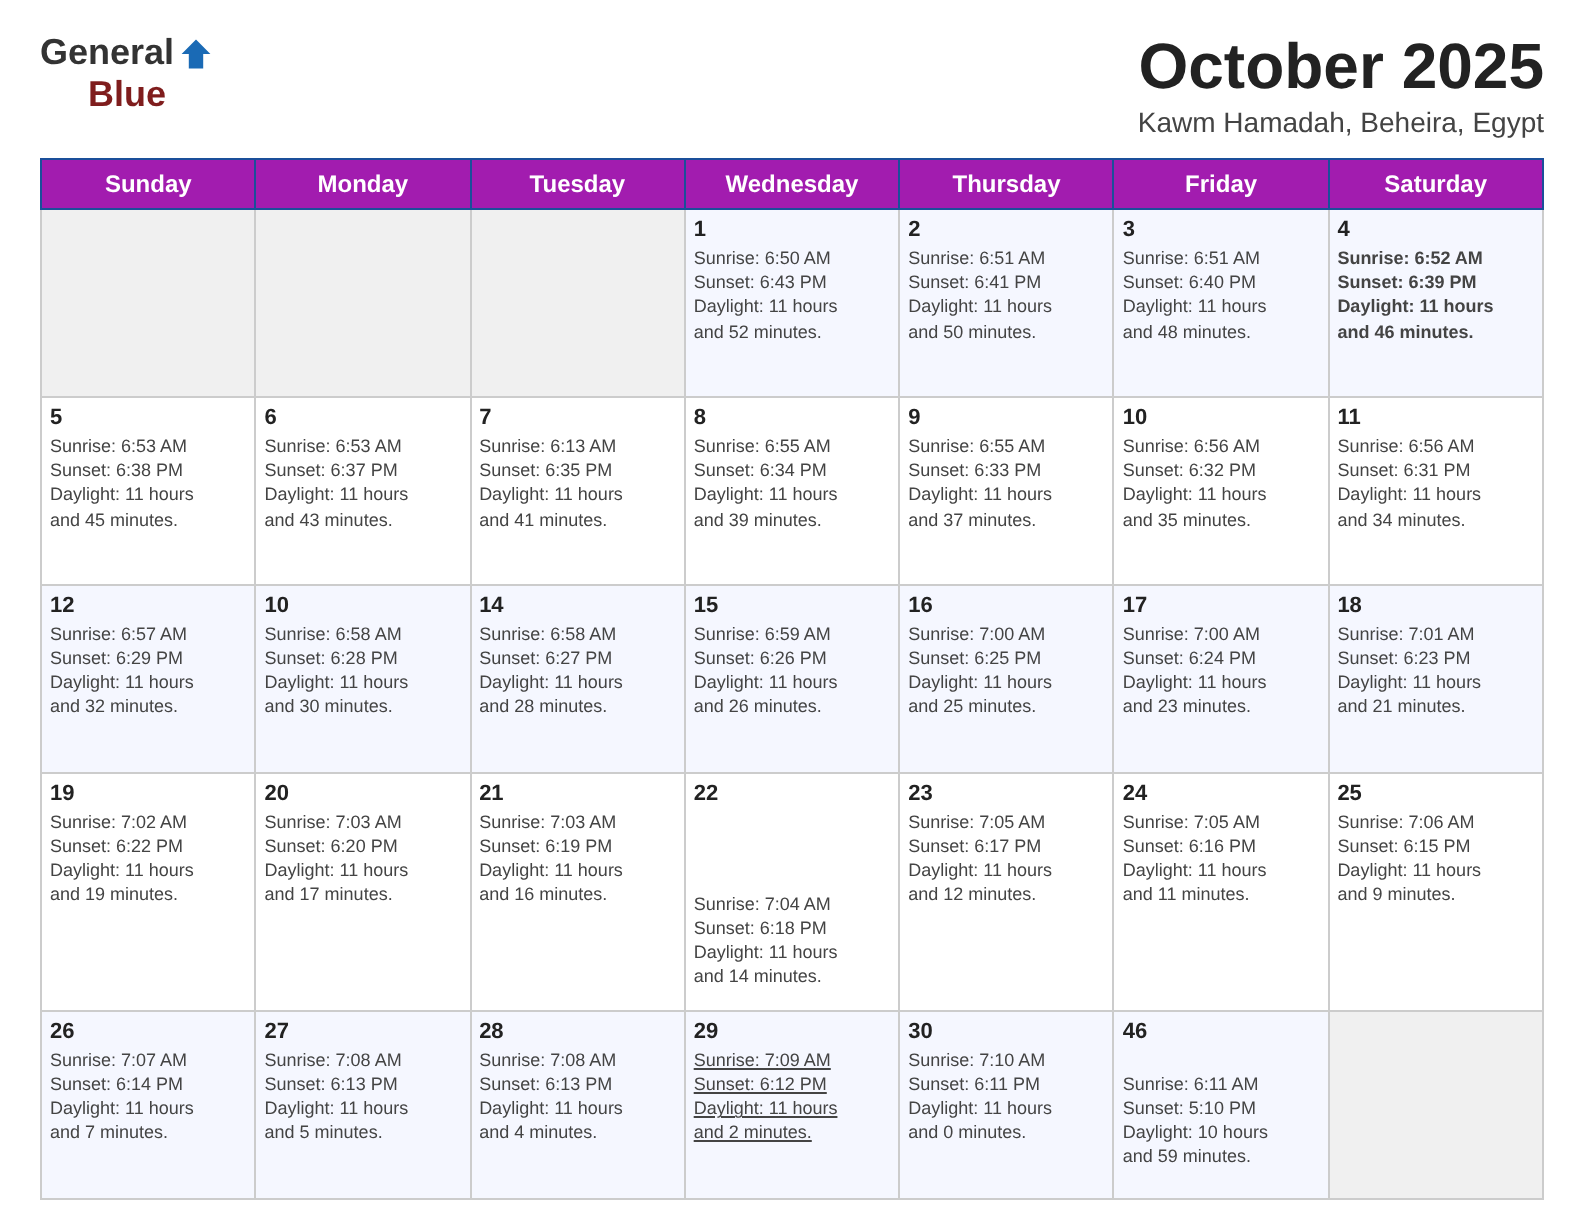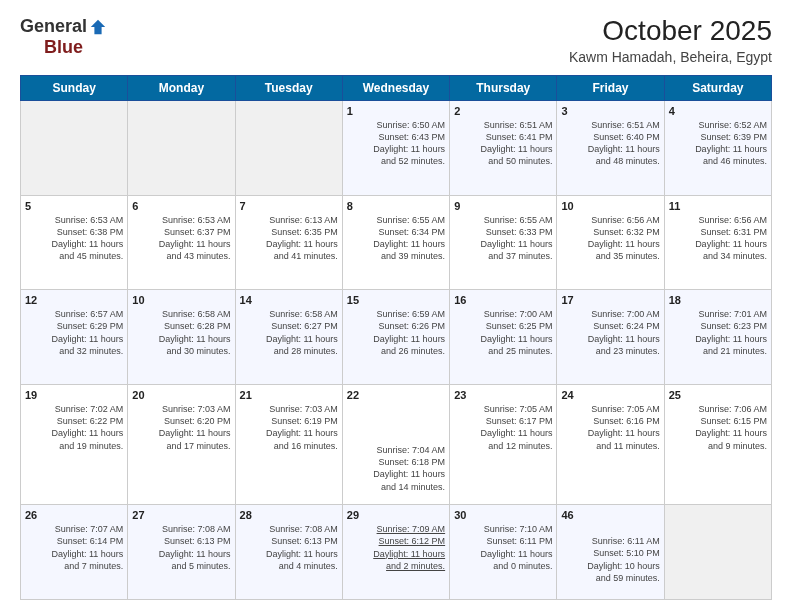--- a/index.html
+++ b/index.html
@@ -44,39 +44,39 @@
     }
     .logo-icon {
       width: 18px;
       height: 18px;
       margin-left: 2px;
     }
     .title-block {
       text-align: right;
     }
     .month-title {
-      font-size: 28px;
-      font-weight: normal;
+      font-size: 32px;
+      font-weight: bold;
       color: #222;
       line-height: 1.1;
     }
     .location {
       font-size: 14px;
       color: #444;
       margin-top: 2px;
     }
     .calendar {
       flex: 1;
       border: 1px solid #ccc;
       border-collapse: collapse;
       width: 100%;
       table-layout: fixed;
     }
     .calendar thead tr th {
-      background: #0369a1;
+      background: #a21caf;
       color: #fff;
       font-size: 12px;
       font-weight: bold;
       text-align: center;
       padding: 5px 14px;
       border: 1px solid #1a4f9a;
     }
     .calendar tbody tr td {
       border: 1px solid #ccc;
       vertical-align: top;
@@ -96,21 +96,20 @@
       font-size: 11px;
       font-weight: bold;
       color: #222;
       display: block;
       margin-bottom: 2px;
     }
     .day-info {
       font-size: 9px;
       color: #444;
       line-height: 1.35;
-      text-align: right;
     }
     .empty-cell {
       background: #f0f0f0 !important;
     }
   </style>
 </head>
 <body>
 
 <div class="page">
   <div class="header">
@@ -162,21 +161,21 @@
           </td>
           <td>
             <span class="day-number">3</span>
             <div class="day-info" style="white-space: pre-line;">Sunrise: 6:51 AM
 Sunset: 6:40 PM
 Daylight: 11 hours
 and 48 minutes.</div>
           </td>
           <td>
             <span class="day-number">4</span>
-            <div class="day-info" style="white-space: pre-line;">Sunrise: 6:52 AM
+            <div class="day-info" style="white-space: pre-line; font-weight: bold;">Sunrise: 6:52 AM
 Sunset: 6:39 PM
 Daylight: 11 hours
 and 46 minutes.</div>
           </td>
         </tr>
         <tr>
           <td>
             <span class="day-number">5</span>
             <div class="day-info" style="white-space: pre-line;">Sunrise: 6:53 AM
 Sunset: 6:38 PM

